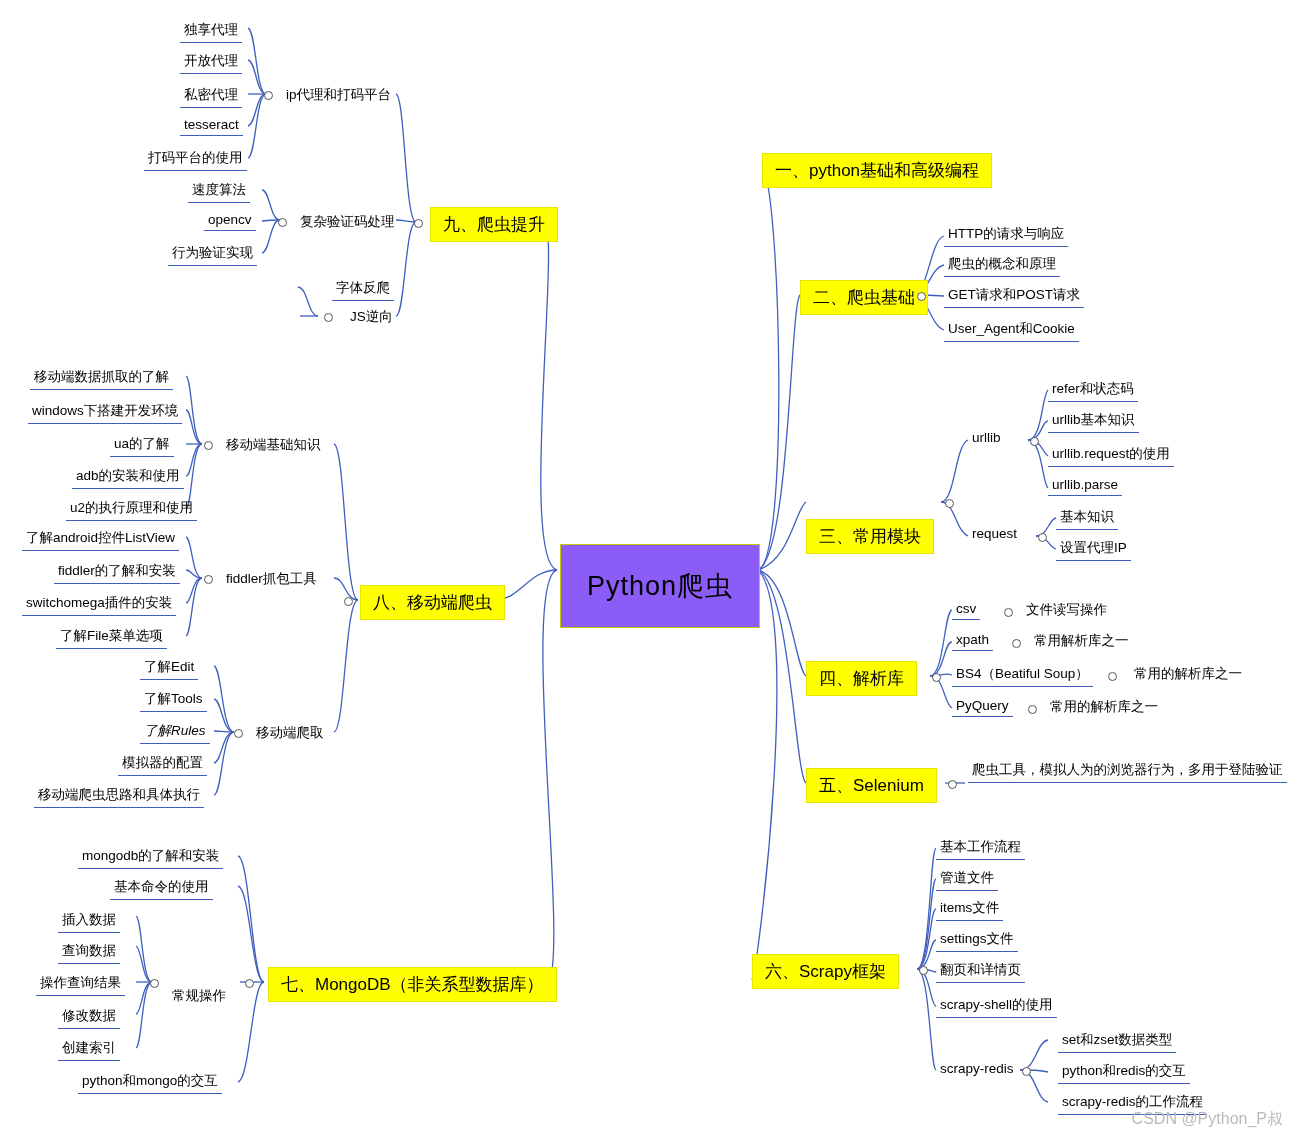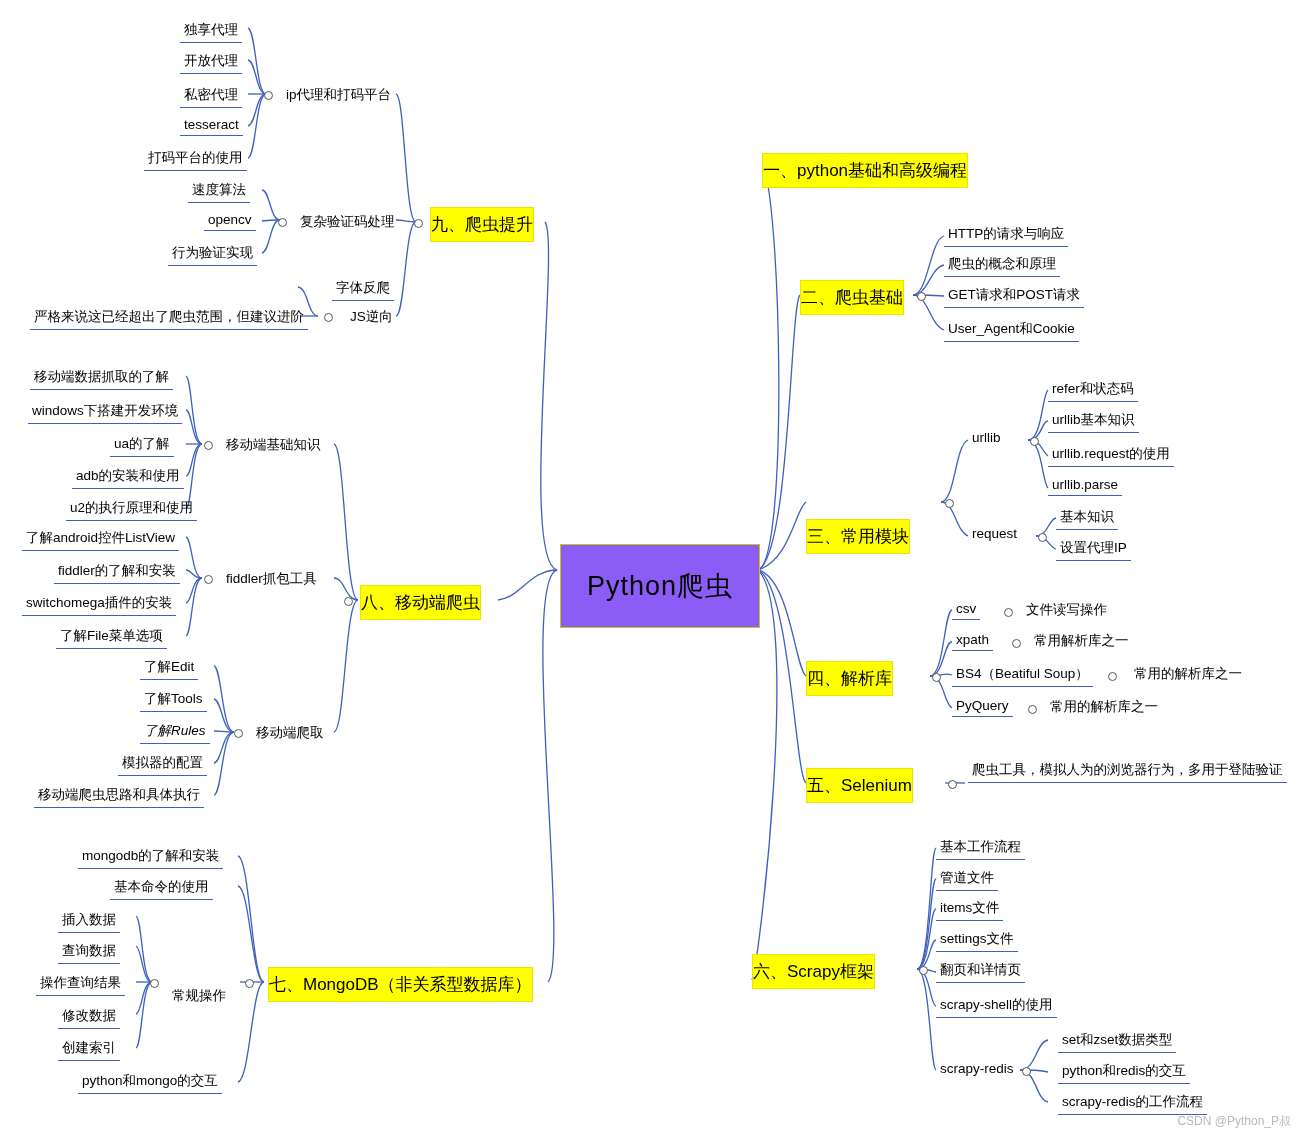--- a/index.html
+++ b/index.html
@@ -20,41 +20,41 @@
     border:1px solid #c9c900;
     font-size:27px;
     padding:23px 26px;
     color:#000;
     letter-spacing:1px;
   }
   
   .branch{
     background:#ffff00;
     font-size:17px;
-    padding:5px 0;
+    padding:5px 12px;
     color:#000;
     border:1px solid #e6e600;
   }
   
   .leaf{
     font-size:13.5px;
     color:#000;
     padding:2px 4px 3px 4px;
     border-bottom:1.2px solid #3f5fbf;
   }
   .plain{
     font-size:13.5px;
     color:#000;
     padding:2px 4px 3px 4px;
   }
   .watermark{
     position:absolute;
-    font-size:12px;
+    font-size:16px;
     color:#b9b9b9;
-    right:12px;bottom:4px;
+    right:20px;bottom:4px;
   }
   .dot{
     position:absolute;
     width:7px;height:7px;
     border:1.2px solid #555;
     border-radius:50%;
     background:#fff;
   }
 </style>
 </head>
@@ -265,16 +265,15 @@
   <div class="node leaf" style="left:180px;top:115px;">tesseract</div>
   <div class="node leaf" style="left:144px;top:147px;">打码平台的使用</div>
   <div class="node plain" style="left:296px;top:211px;">复杂验证码处理</div>
   <div class="dot" style="left:278px;top:218px;"></div>
   <div class="node leaf" style="left:188px;top:179px;">速度算法</div>
   <div class="node leaf" style="left:204px;top:210px;">opencv</div>
   <div class="node leaf" style="left:168px;top:242px;">行为验证实现</div>
   <div class="node plain" style="left:346px;top:306px;">JS逆向</div>
   <div class="dot" style="left:324px;top:313px;"></div>
   <div class="node leaf" style="left:332px;top:277px;">字体反爬</div>
-  <div class="node leaf" style="left:30px;top:306px;">严格来说这已经超出了爬虫范围，但建议进阶</div>
 
   <div class="watermark">CSDN @Python_P叔</div>
 </div>
 
 </body></html>

